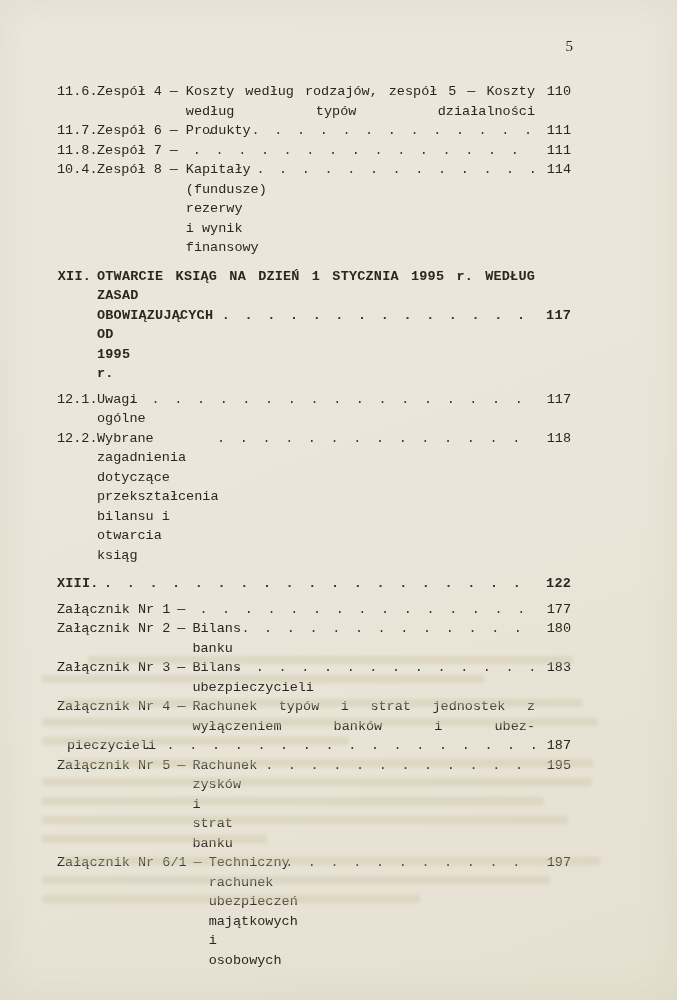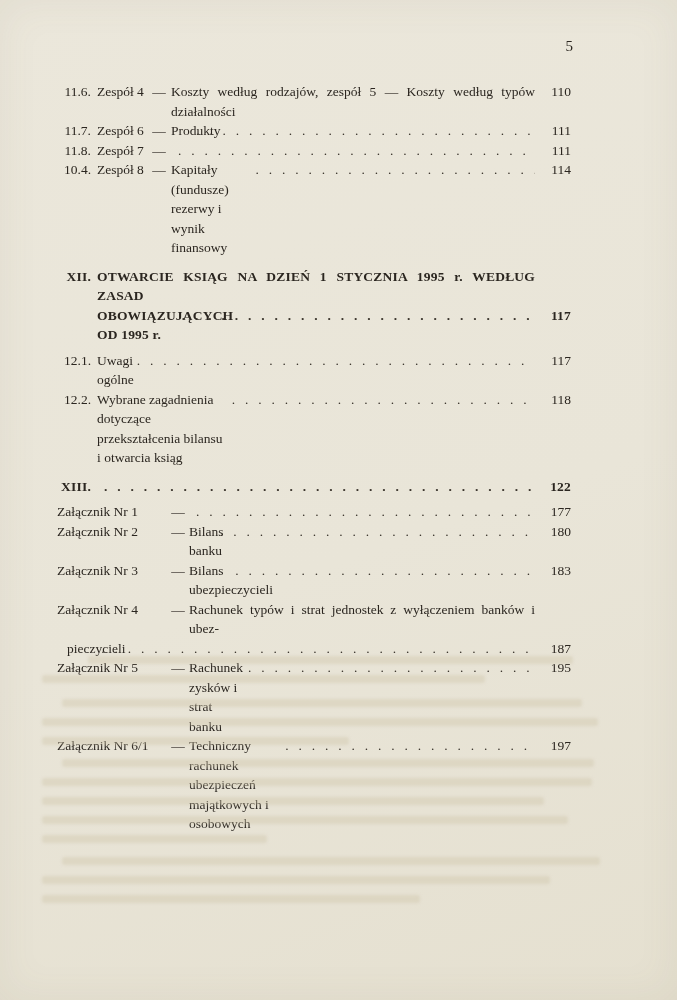--- a/index.html
+++ b/index.html
@@ -16,20 +16,21 @@
     position:absolute;top:38px;right:104px;
     font-size:15px;color:#2b2620;
   }
   .content{
     position:absolute;top:82px;left:57px;right:106px;
   }
   .row{
     display:flex;align-items:baseline;
     font-size:13.5px;line-height:19.5px;
     min-width:0;
+    font-family:Liberation Mono, monospace;
   }
   .num{
     width:40px;flex:0 0 40px;box-sizing:border-box;
     padding-right:6px;text-align:right;white-space:nowrap;
   }
   .indent{width:40px;flex:0 0 40px;}
   .cont-indent{width:10px;flex:0 0 10px;}
   .zprefix{flex:0 0 50px;white-space:nowrap;}
   .zdash{flex:0 0 24px;text-align:center;}
   .alabel{flex:0 0 110px;white-space:nowrap;}

